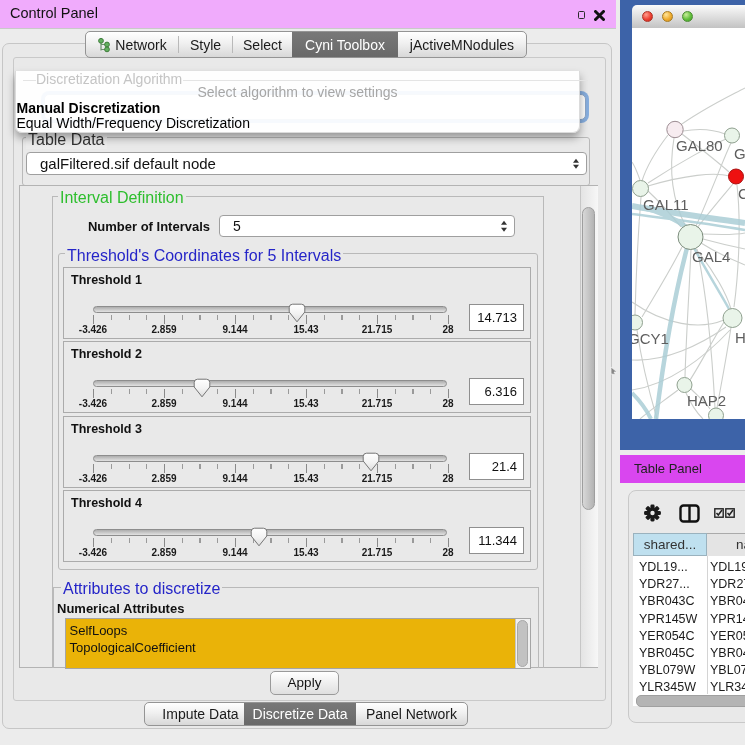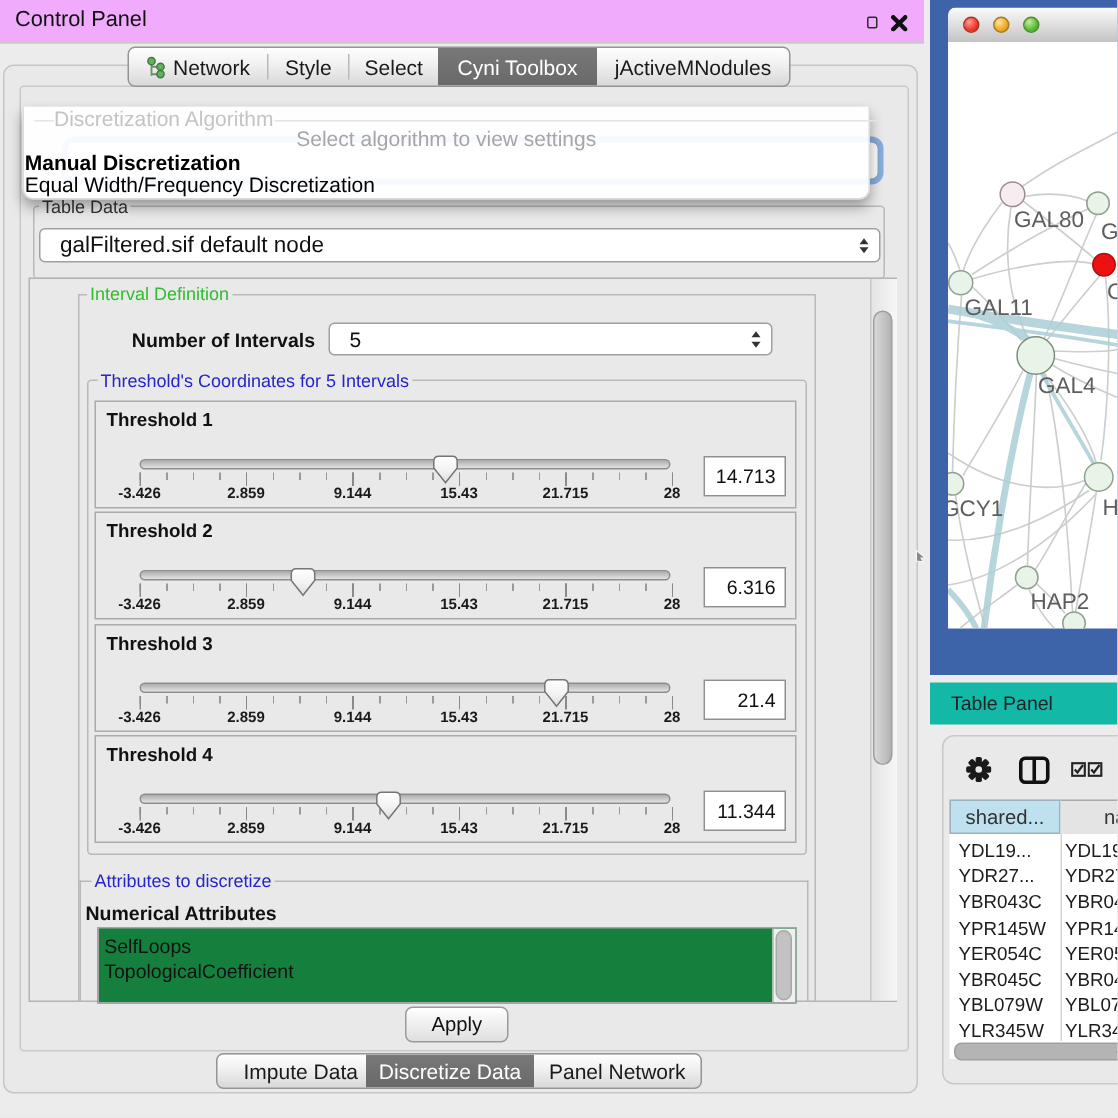--- a/index.html
+++ b/index.html
@@ -28,21 +28,21 @@
  border-radius:5px;box-shadow:0 0 0 3px rgba(100,152,216,0.75);}
 
 #popup{left:15px;top:71px;width:563px;height:61px;z-index:4;background:rgba(255,255,255,0.93);
  border:1px solid rgba(175,175,175,0.45);border-top:none;border-radius:0 0 7px 7px;
  box-shadow:0 5px 9px rgba(0,0,0,0.35);font-size:14px;}
 #popup .r1{position:absolute;top:13px;width:100%;text-align:center;color:#a6a6a6;}
 #popup .r2{position:absolute;top:29px;left:0.5px;font-weight:bold;color:#000;}
 #popup .r3{position:absolute;top:43.5px;left:0.5px;color:#000;}
 
 .group{border:1px solid #b9b9b9;border-radius:3px;}
-.gtitle{position:absolute;font-size:12px;background:#e9e9e9;padding:0 2px;}
+.gtitle{position:absolute;font-size:16px;background:#e9e9e9;padding:0 2px;}
 #tdGroup{left:22px;top:137px;width:566px;height:47px;}
 #tdTitle{left:26px;top:131px;color:#333;background:#ececec;}
 .combo{background:#fff;border:1px solid #9f9f9f;border-radius:4px;font-size:14px;color:#111;}
 .combo .txt{position:absolute;left:13px;top:0;}
 .arrows{position:absolute;right:7px;top:50%;transform:translateY(-50%);}
 .arrows div{width:0;height:0;border-left:3.5px solid transparent;border-right:3.5px solid transparent;}
 .arrows .up{border-bottom:4.5px solid #333;margin-bottom:2.5px;}
 .arrows .dn{border-top:4.5px solid #333;}
 #combo2{left:26px;top:152px;width:559px;height:21px;line-height:21px;font-size:15px;}
 
@@ -66,35 +66,35 @@
 .majticks{position:absolute;left:29px;top:47px;width:356px;height:9px;
  background:repeating-linear-gradient(to right,#8a8a8a 0 1px,transparent 1px 71px);}
 .slab{position:absolute;top:56px;transform:translateX(-50%);font-size:10px;font-weight:bold;color:#1a1a1a;}
 .thumb{position:absolute;top:35.5px;width:18px;height:20px;}
 .vfield{position:absolute;left:405px;top:36px;width:47px;height:25px;background:#fff;border:1.5px solid #8f8f8f;
  font-size:13px;color:#111;text-align:right;line-height:25px;padding-right:6px;}
 
 #attrGroup{left:53px;top:587px;width:484px;height:80px;border:1px solid #b9b9b9;border-bottom:none;}
 #attrTitle{left:61px;top:580px;color:#2525c8;}
 #numAttr{left:57px;top:601px;font-weight:bold;font-size:13px;color:#111;}
-#attrList{left:65px;top:618px;width:464px;height:49px;background:#15803d;border:1px solid #a5a5a5;overflow:hidden;font-size:13px;color:#111;}
+#attrList{left:65px;top:618px;width:464px;height:49px;background:#eab308;border:1px solid #a5a5a5;overflow:hidden;font-size:13px;color:#111;}
 #attrList .it{margin-left:3.5px;line-height:17.2px;}
 #alsb{position:absolute;right:0;top:0;width:14px;height:49px;background:#f0f0f0;border-left:1px solid #c6c6c6;}
 #alsb .th{position:absolute;left:1px;top:1px;width:11px;height:47px;border-radius:6px;background:#c2c2c2;border:1px solid #a8a8a8;box-sizing:border-box;}
 
 #apply{left:270px;top:671px;width:67px;height:22px;border:1px solid #9a9a9a;border-radius:5px;
  background:linear-gradient(#ffffff,#dfdfdf);font-size:13.5px;color:#111;text-align:center;line-height:21px;}
 
 #netwin{left:620px;top:0;width:125px;height:450px;background:#3d63a8;}
 #nettitle{left:632px;top:5px;width:113px;height:23px;background:linear-gradient(#fbfbfb,#c3c3c3);
  border-bottom:1px solid #8e8e8e;border-top-left-radius:5px;}
 .light{position:absolute;top:6px;width:11px;height:11px;border-radius:50%;box-sizing:border-box;}
 #netcontent{left:632px;top:28px;width:113px;height:391px;background:#fff;}
 
-#tpHeader{left:620px;top:455px;width:125px;height:28px;background:#14b8a6;}
+#tpHeader{left:620px;top:455px;width:125px;height:28px;background:#d946ef;}
 #tpHeader .t{position:absolute;left:14px;top:0;line-height:27px;font-size:13px;color:#222;}
 #tpBox{left:628px;top:490px;width:125px;height:231px;background:#e9e9e9;border:1px solid #c9c9c9;border-radius:8px 0 0 8px;}
 #thead1{left:633px;top:533px;width:74px;height:23px;background:#bfe0ef;border:1px solid #9ab2be;box-sizing:border-box;
  font-size:13.5px;color:#333;text-align:center;line-height:21px;}
 #thead2{left:707px;top:533px;width:38px;height:23px;background:#e4e4e4;border-top:1px solid #aaa;border-bottom:1px solid #aaa;
  font-size:13.5px;color:#333;}
 #trows{left:633px;top:556px;width:112px;height:150px;background:#fff;overflow:hidden;font-size:12.5px;color:#1c1c1c;}
 #trows .row{position:absolute;left:0;width:200px;line-height:13px;}
 #trows .c2{position:absolute;left:77px;}
 #colline{left:707px;top:556px;width:1px;height:138px;background:#d4d4d4;}

